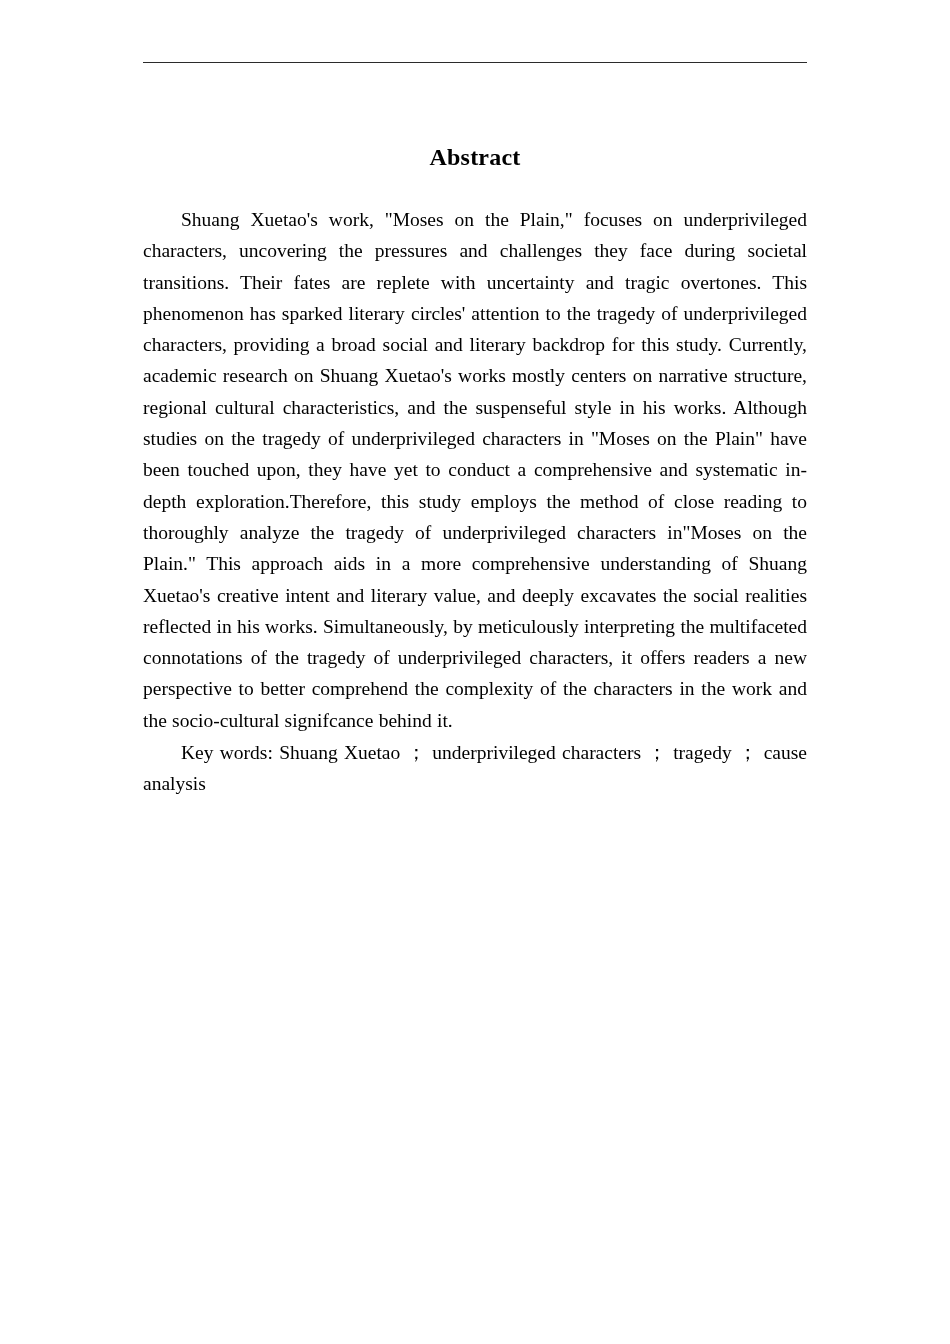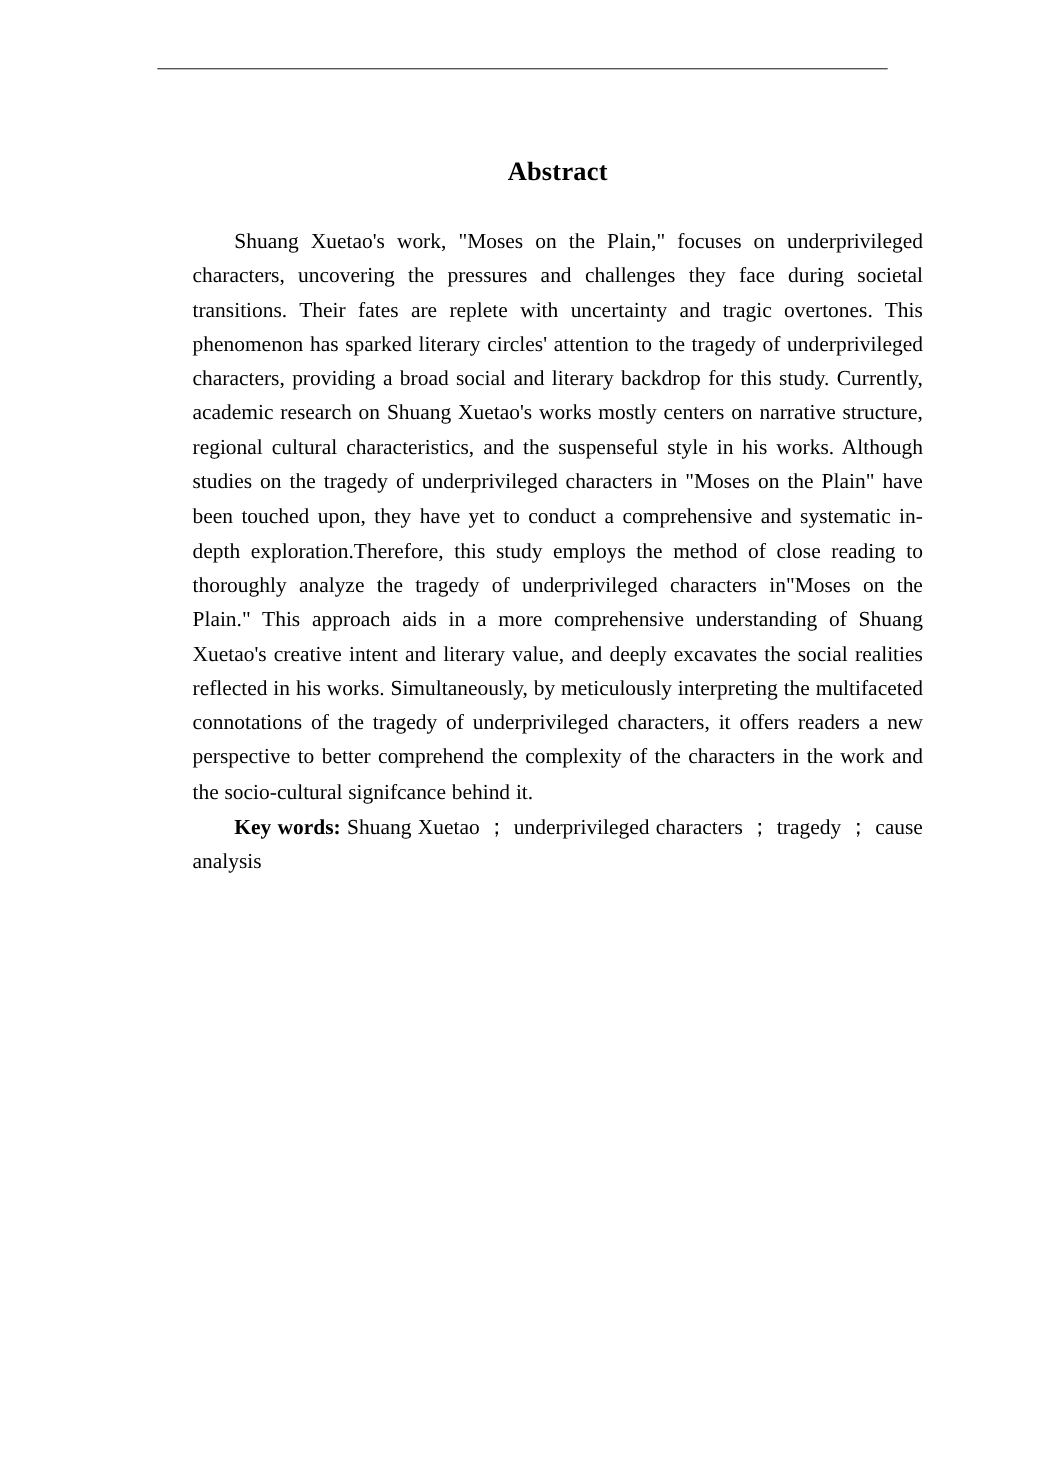--- a/index.html
+++ b/index.html
@@ -43,21 +43,20 @@
     width: 100%;
     height: 0;
   }
 
   
   .content {
     position: absolute;
     left: 143px;
     top: 140px;
     width: 664px;
-    margin-left: 32px;
   }
 
   .doc-title {
     text-align: center;
     font-size: 24px;
     font-weight: bold;
     line-height: 34px;
     margin: 0 0 30px 0;
     letter-spacing: 0.2px;
   }
@@ -76,21 +75,21 @@
     margin: 0;
     margin-top: 1px;
     font-size: 19.5px;
     line-height: 31.3px;
     text-align: justify;
     text-justify: inter-word;
     text-indent: 38px;
   }
 
   .keywords-label {
-    font-weight: bold;
+    font-weight: normal;
   }
 </style>
 </head>
 <body>
 
 <div class="page">
 
   <div class="header">
     <div class="header-rule"></div>
   </div>

